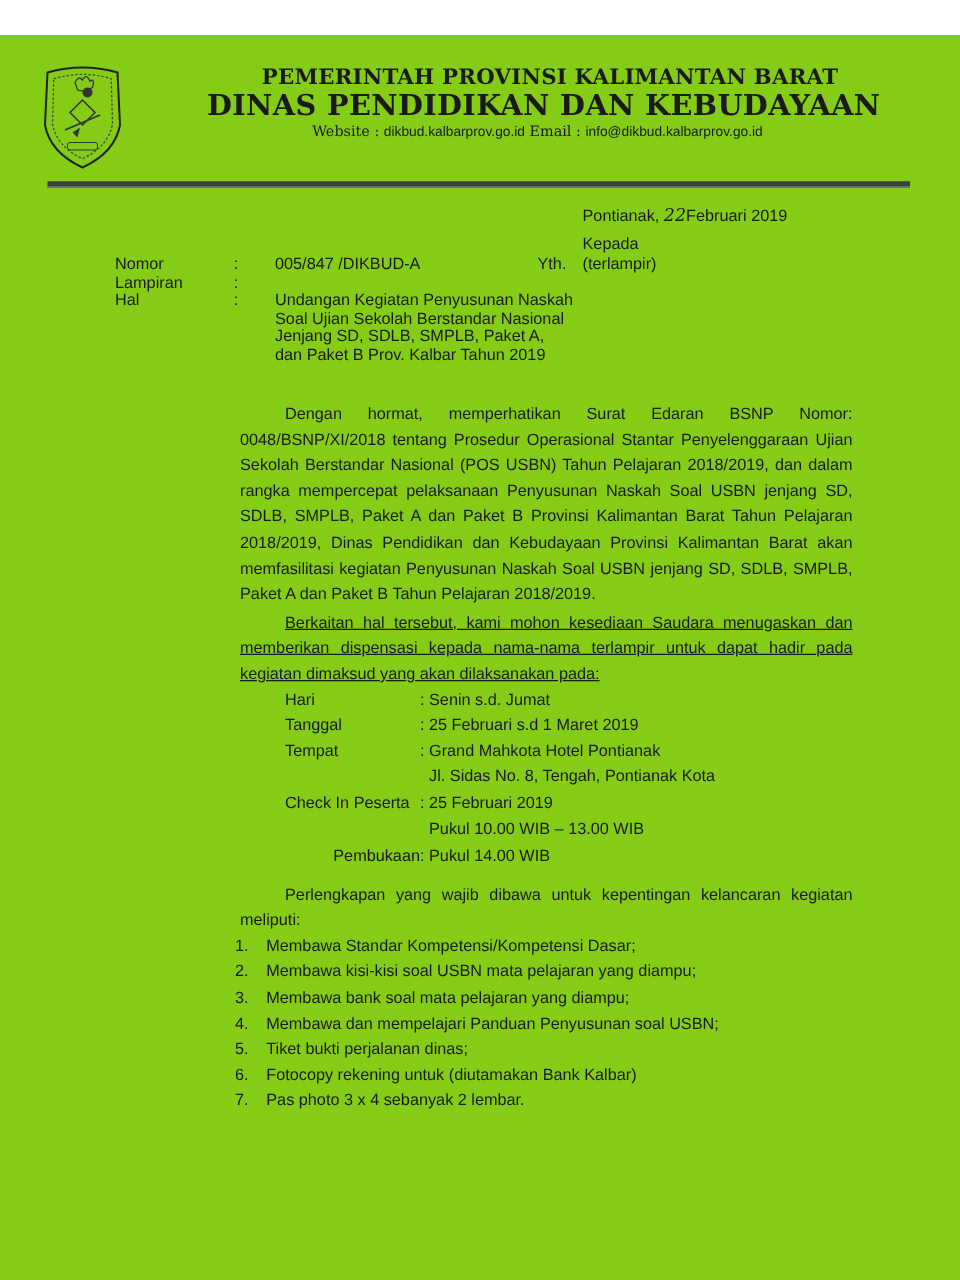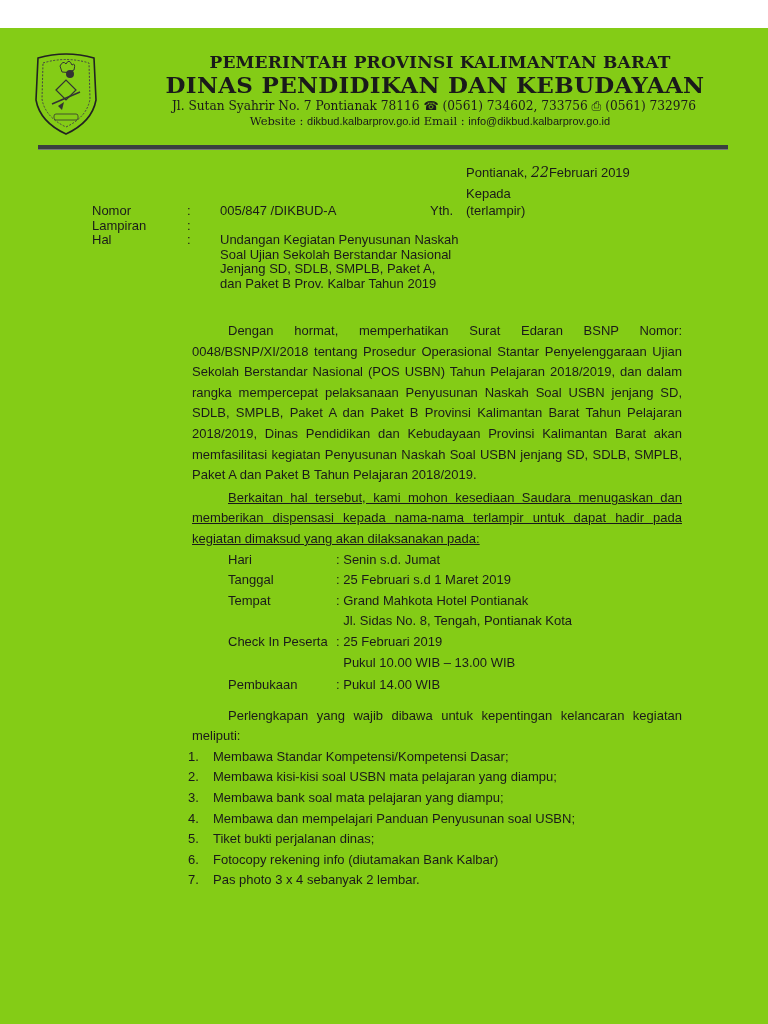--- a/index.html
+++ b/index.html
@@ -54,27 +54,20 @@
     <circle cx="38" cy="22" r="4" fill="#333"></circle>
     <path d="M24 38 L34 28 L44 38 L34 48 Z" fill="none" stroke="#333" stroke-width="1.2"></path>
     <path d="M20 52 L48 40" stroke="#333" stroke-width="1.5"></path>
     <path d="M26 54 L32 50 L30 58 Z" fill="#333"></path>
     <rect x="22" y="62" width="24" height="6" rx="2" fill="none" stroke="#333" stroke-width="0.8"></rect>
   </svg>
 
   <div class="kop">
     <div class="gov">PEMERINTAH PROVINSI KALIMANTAN BARAT</div>
     <div class="dept">DINAS PENDIDIKAN DAN KEBUDAYAAN</div>
-    <div class="addr">
-      <span>Jl. Sutan Syahrir No. 7  Pontianak 78116</span>
-      <span>☎</span>
-      <span>(0561) 734602, 733756</span>
-      <span>⎙</span>
-      <span>(0561) 732976</span>
-    </div>
     <div class="web">
       <span>Website :</span>
       <span class="sans">dikbud.kalbarprov.go.id</span>
       <span>Email :</span>
       <span class="sans">info@dikbud.kalbarprov.go.id</span>
     </div>
   </div>
   <div class="rule"></div>
 
   <div class="date-block">
@@ -133,21 +126,21 @@
           <span class="dv" style="white-space:pre;">  Jl. Sidas No. 8, Tengah, Pontianak Kota</span>
         </div>
       <div class="row">
           <span class="dl">Check In Peserta</span>
           <span class="dv">: 25 Februari 2019</span>
         </div>
       <div class="row">
           <span class="dl"></span>
           <span class="dv" style="white-space:pre;">  Pukul 10.00 WIB – 13.00 WIB</span>
         </div>
-      <div class="row" style="margin-top:2px;">
+      <div class="row" style="margin-top:2px;text-align:right;">
           <span class="dl">Pembukaan</span>
           <span class="dv">: Pukul 14.00 WIB</span>
         </div>
     </div>
 
     <p style="margin-top:10px;">Perlengkapan yang wajib dibawa untuk kepentingan kelancaran kegiatan meliputi:</p>
 
     <ol class="list">
       <li>
           <span class="num">1.</span>
@@ -164,21 +157,21 @@
       <li>
           <span class="num">4.</span>
           <span>Membawa dan mempelajari Panduan Penyusunan soal USBN;</span>
         </li>
       <li>
           <span class="num">5.</span>
           <span>Tiket bukti perjalanan dinas;</span>
         </li>
       <li>
           <span class="num">6.</span>
-          <span>Fotocopy rekening info (diutamakan Bank Kalbar)</span>
+          <span>Fotocopy rekening untuk (diutamakan Bank Kalbar)</span>
         </li>
       <li>
           <span class="num">7.</span>
           <span>Pas photo 3 x 4 sebanyak 2 lembar.</span>
         </li>
     </ol>
   </div>
 </div>
 
 </body></html>

